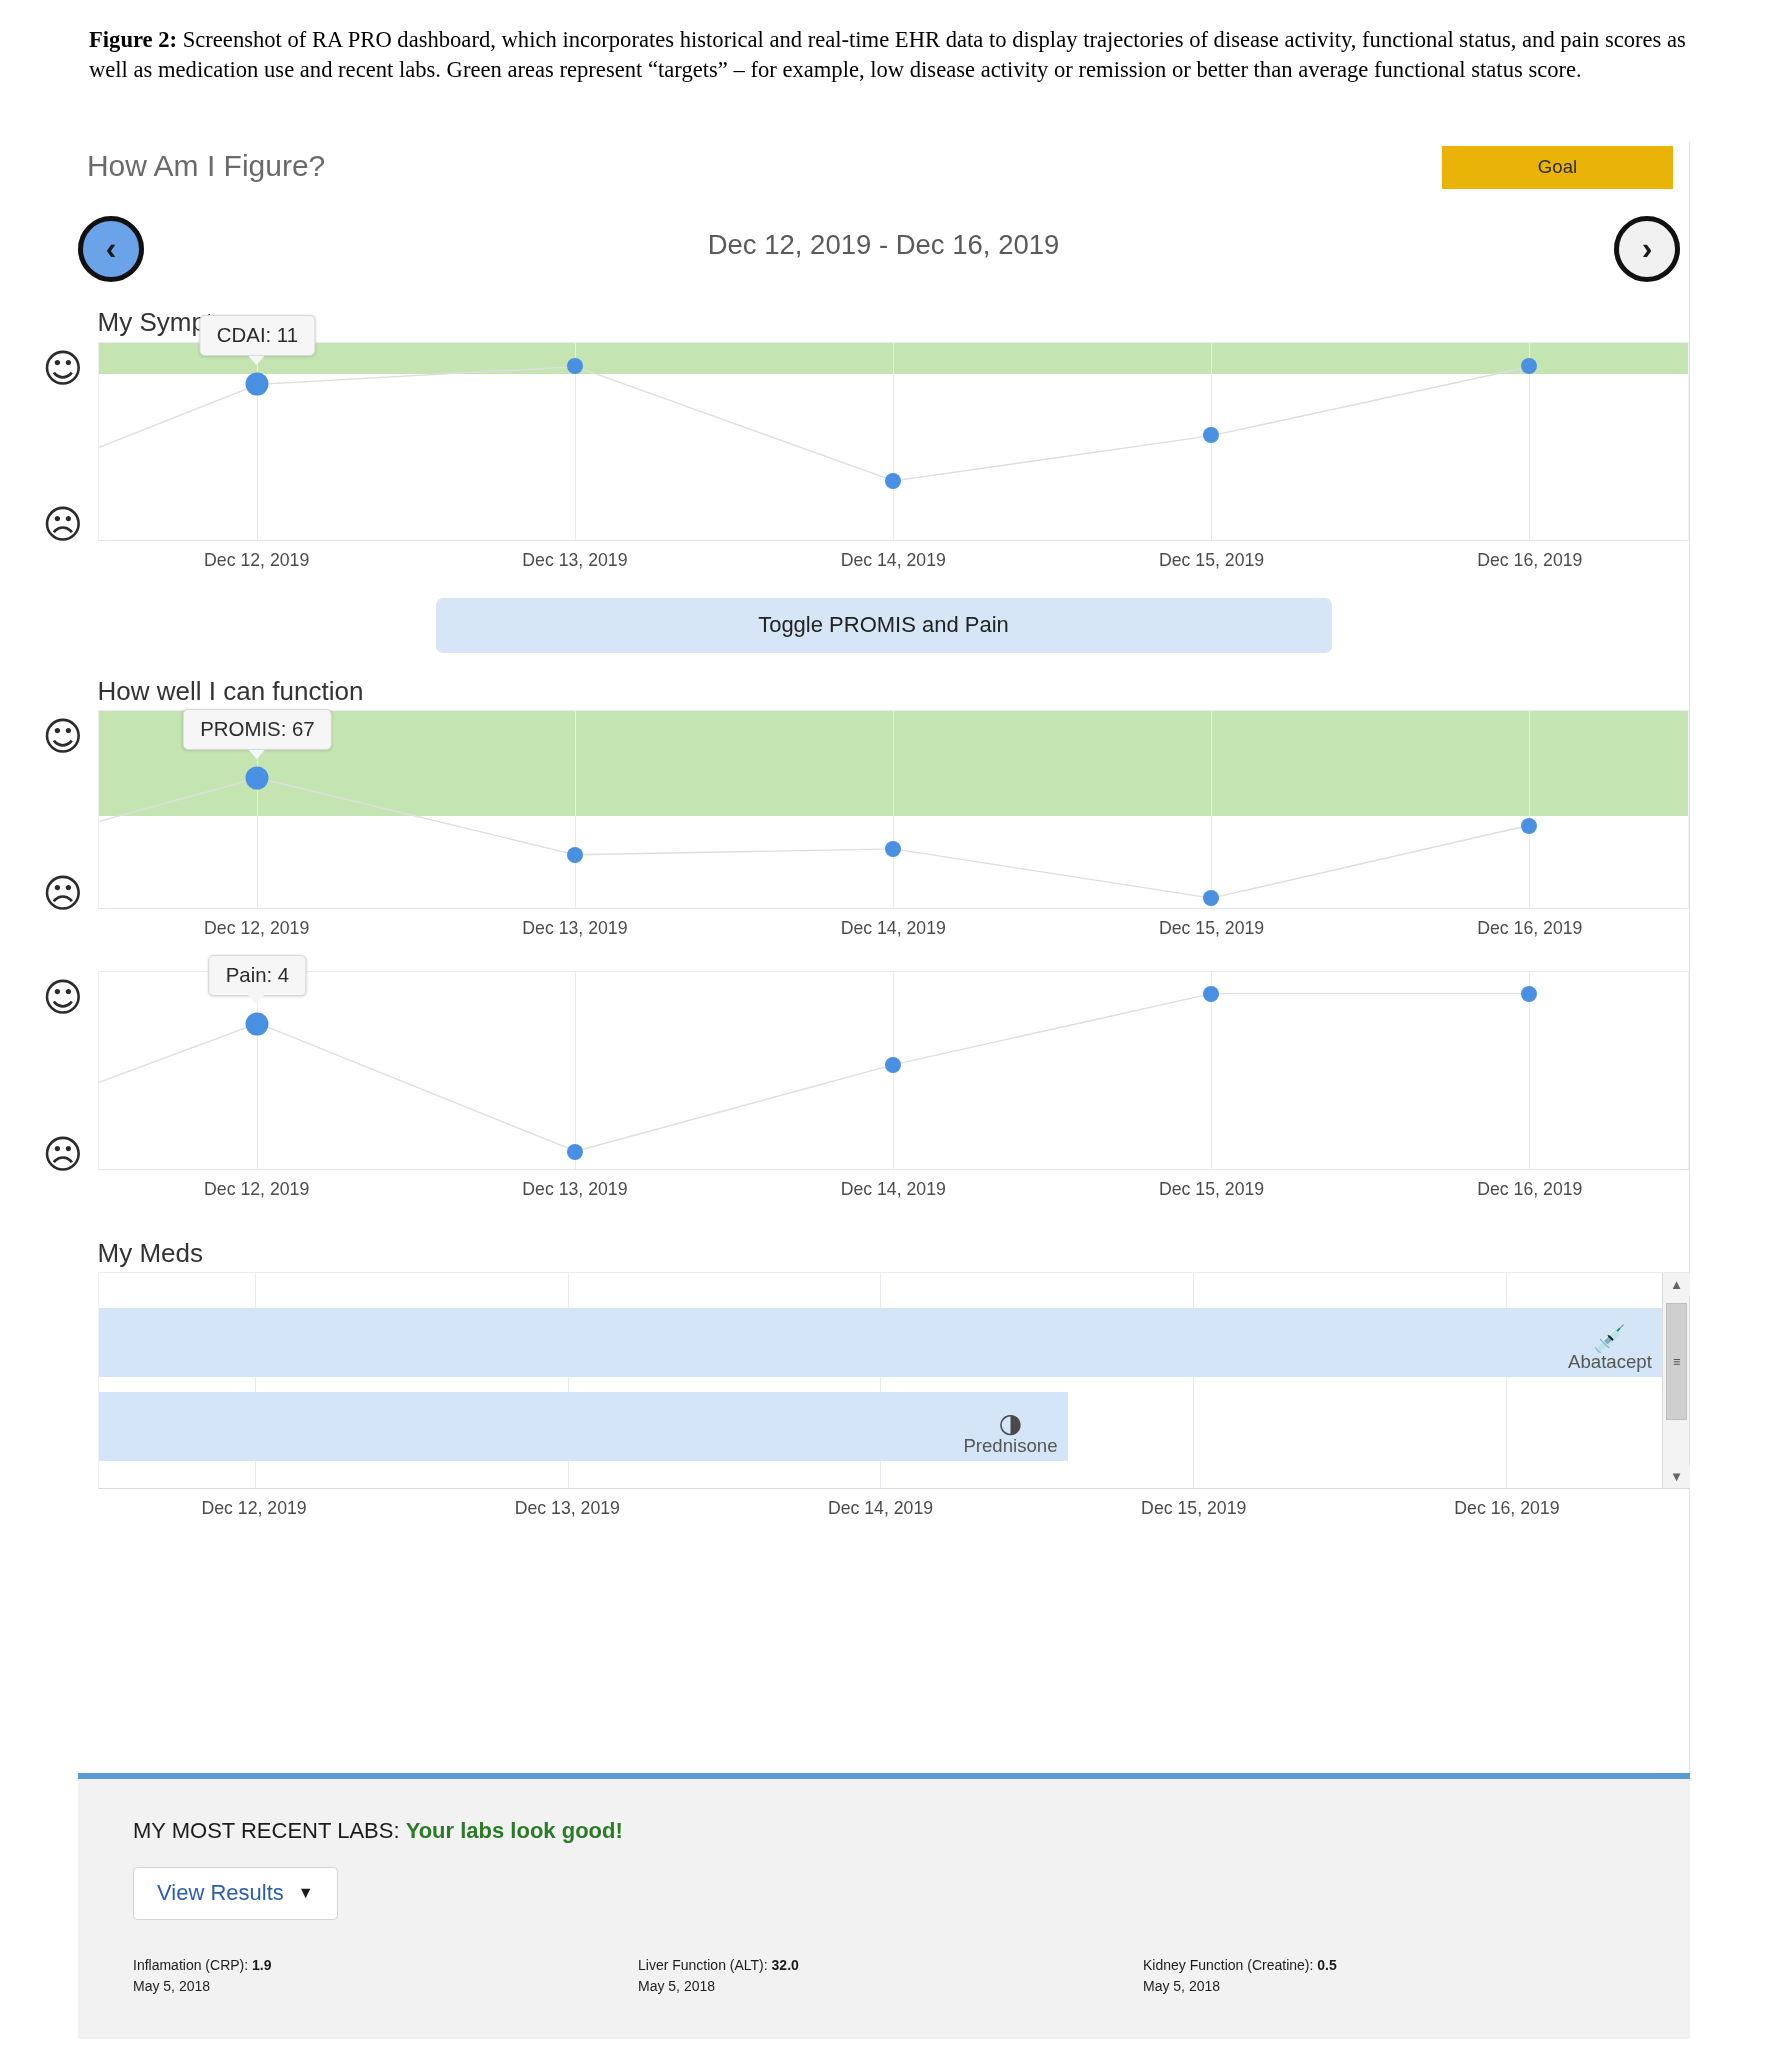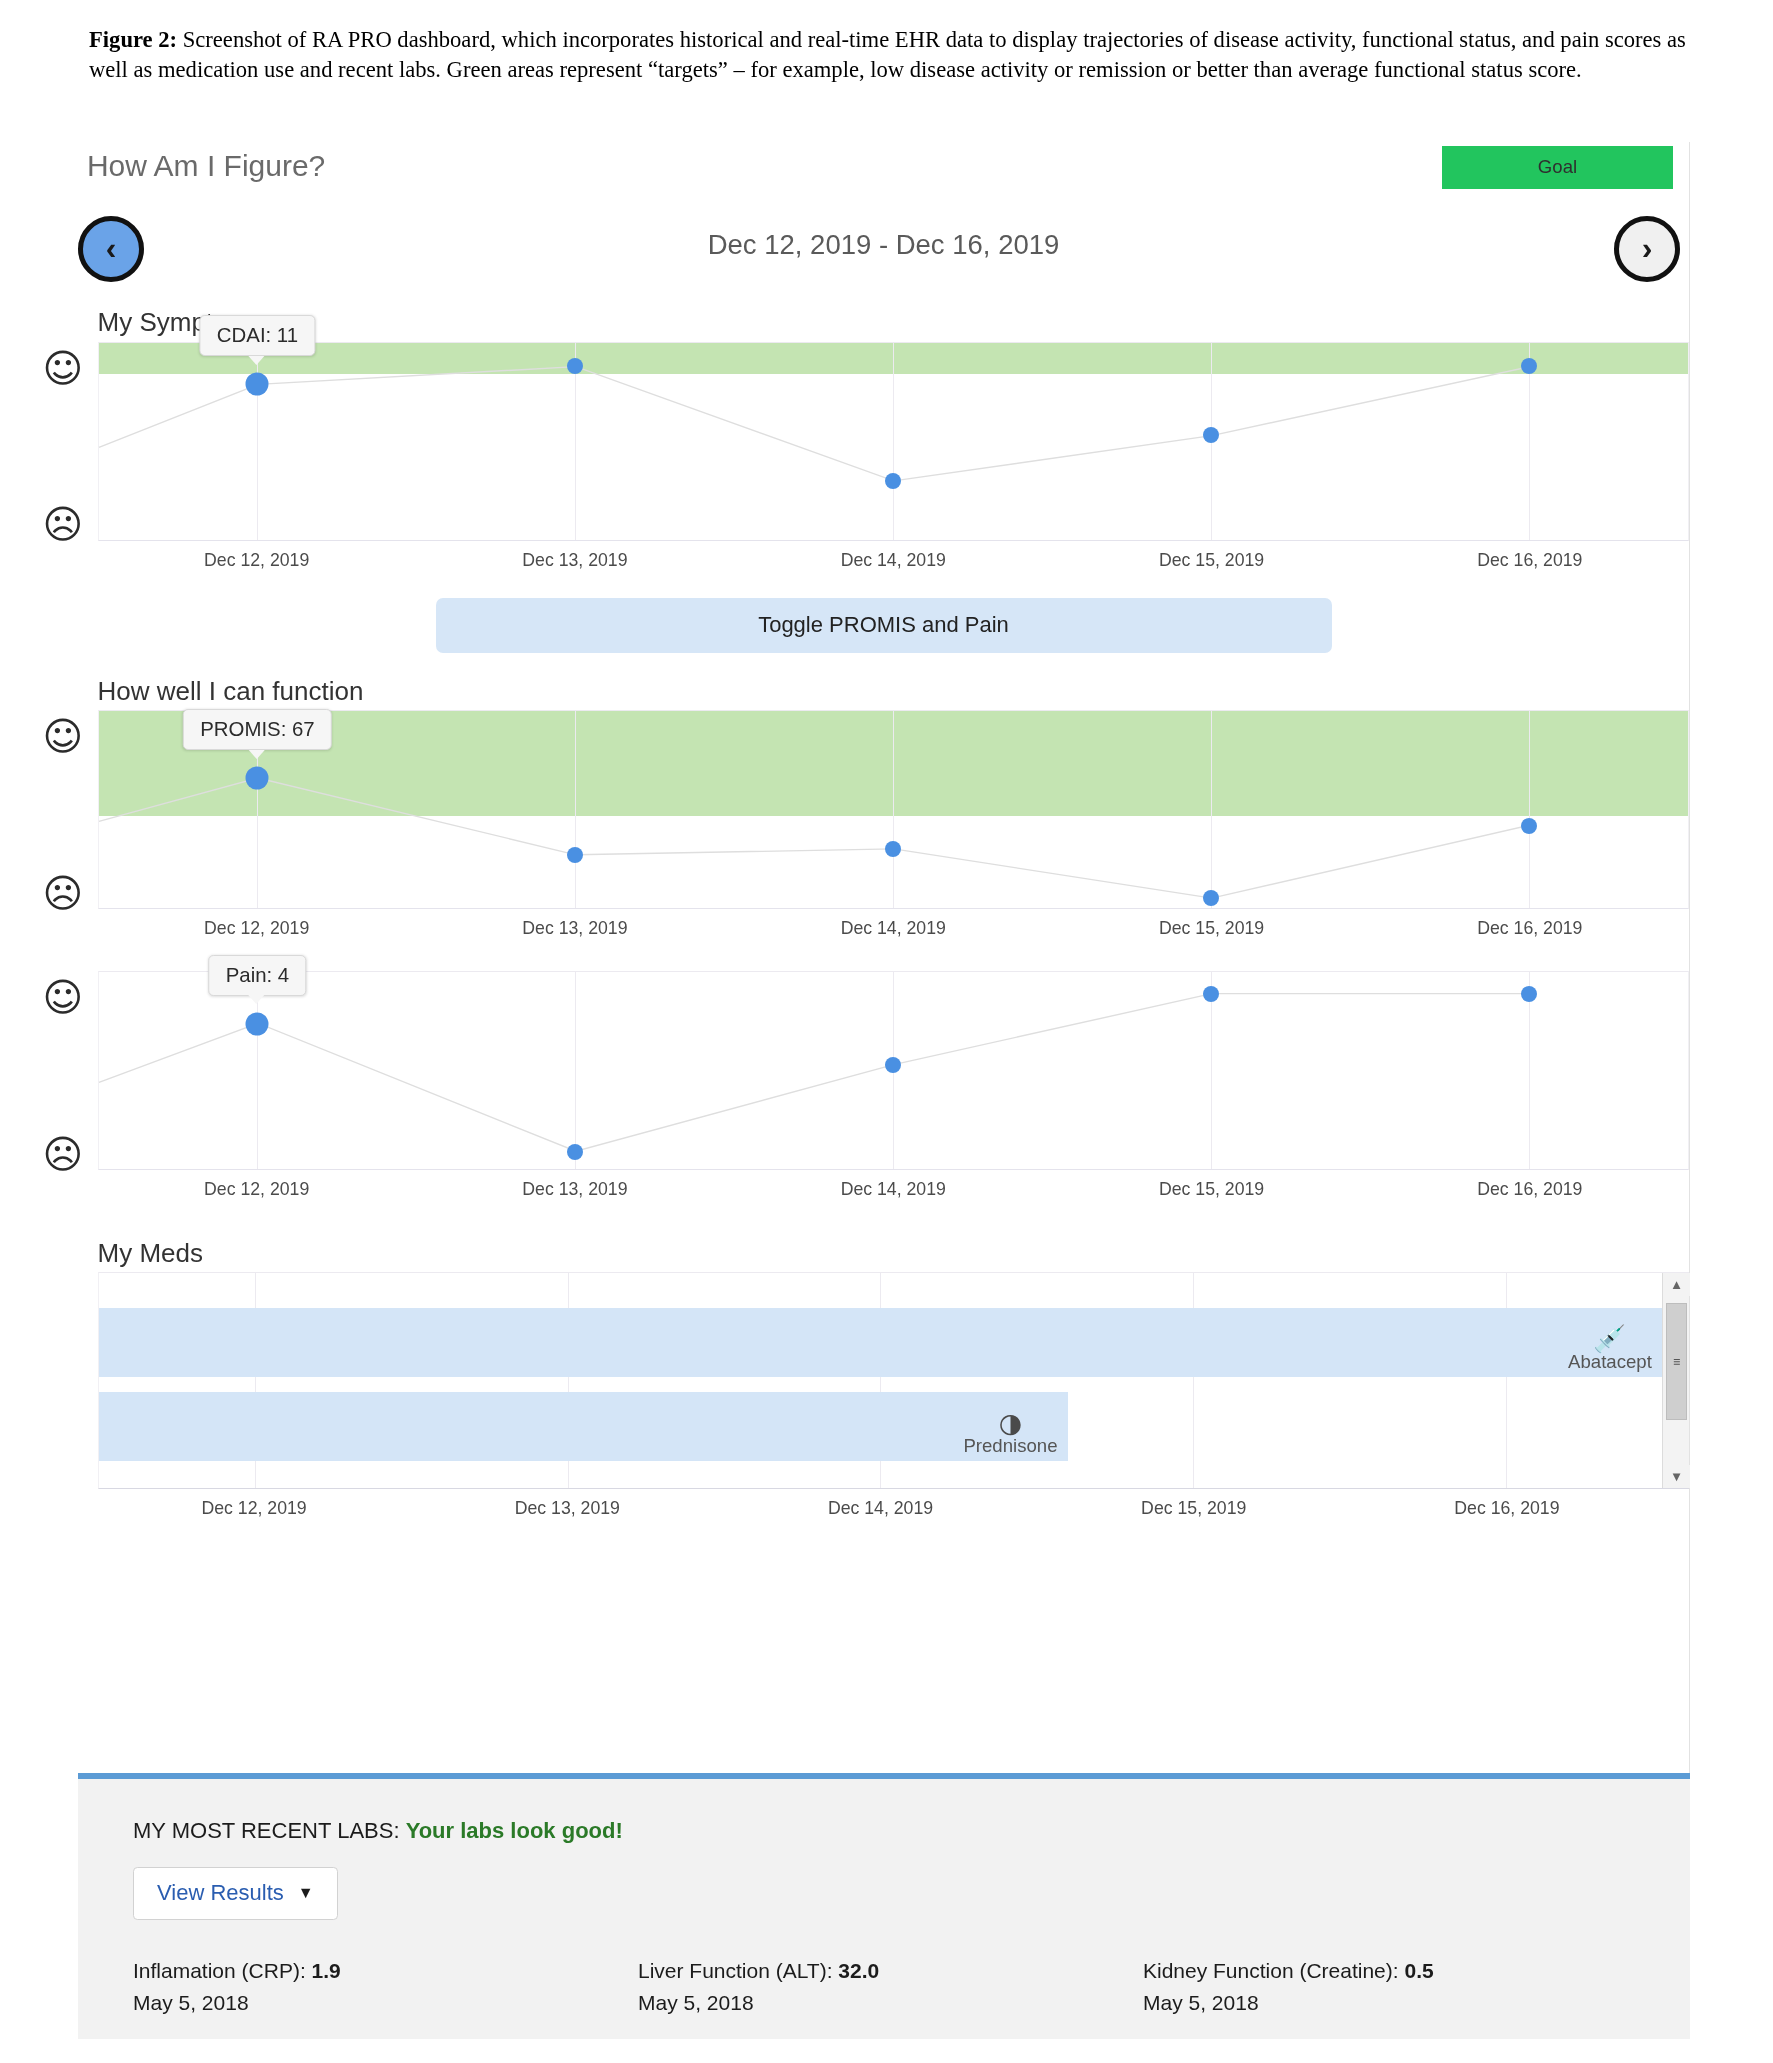--- a/index.html
+++ b/index.html
@@ -33,21 +33,21 @@
 
   
   .topbar { position:relative; height:62px; }
   .topbar .title {
     position:absolute; left:8.9px; top:7px;
     font-size:30px; color:#6a6a6a; font-weight:400;
   }
   .goal-badge {
     position:absolute; right:16px; top:3.5px;
     width:231px; height:43px;
-    background:#22c55e;
+    background:#eab308;
     display:flex; align-items:center; justify-content:center;
     font-size:18.6px; color:#2f2f2f;
   }
 
   
   .datenav { position:relative; height:98px; }
   .navbtn {
     position:absolute; top:12.4px;
     width:66px; height:66px; border-radius:50%;
     border:5.3px solid #111;
@@ -185,21 +185,21 @@
     margin:23px 0 0 55px;
     display:inline-flex; align-items:center; gap:14px;
     background:#fff; border:0.9px solid #d2d2d2; border-radius:4.4px;
     padding:12.4px 23px; font-size:22px; color:#2a5db0; cursor:pointer;
   }
   .view-btn .caret { font-size:16px; color:#1c1c1c; }
   .labs-row {
     position:absolute; left:0; right:0; top:176px;
     display:flex;
   }
-  .lab-item { font-size:21px; color:#1c1c1c; line-height:1.5; }
+  .lab-item { font-size:14px; color:#1c1c1c; line-height:1.5; }
   .lab-item b { font-weight:bold; }
   .lab-item .date { color:#1c1c1c; }
   .lab-item:nth-child(1) { margin-left:55px; width:505px; }
   .lab-item:nth-child(2) { width:505px; }
 </style>
 </head>
 <body>
 
 <div class="caption">
   <b>Figure 2:</b>

